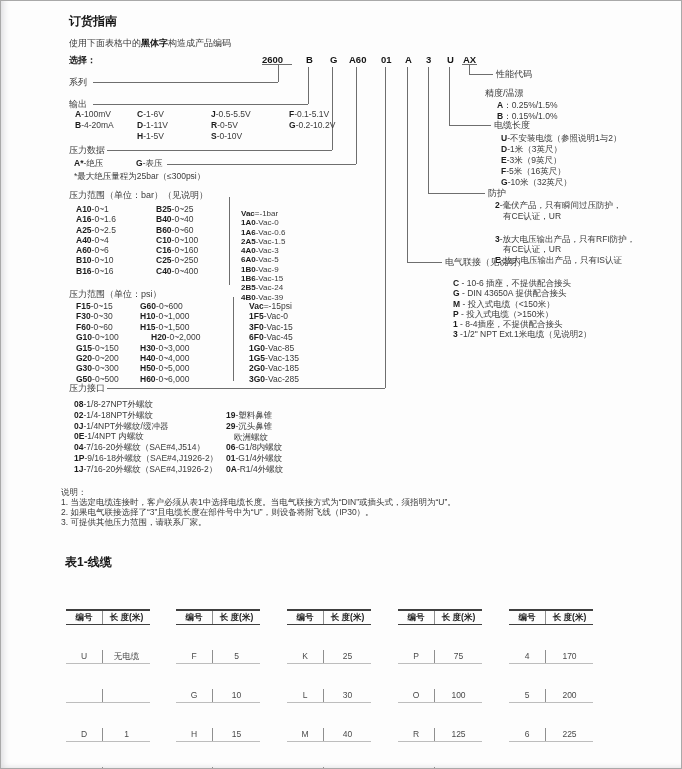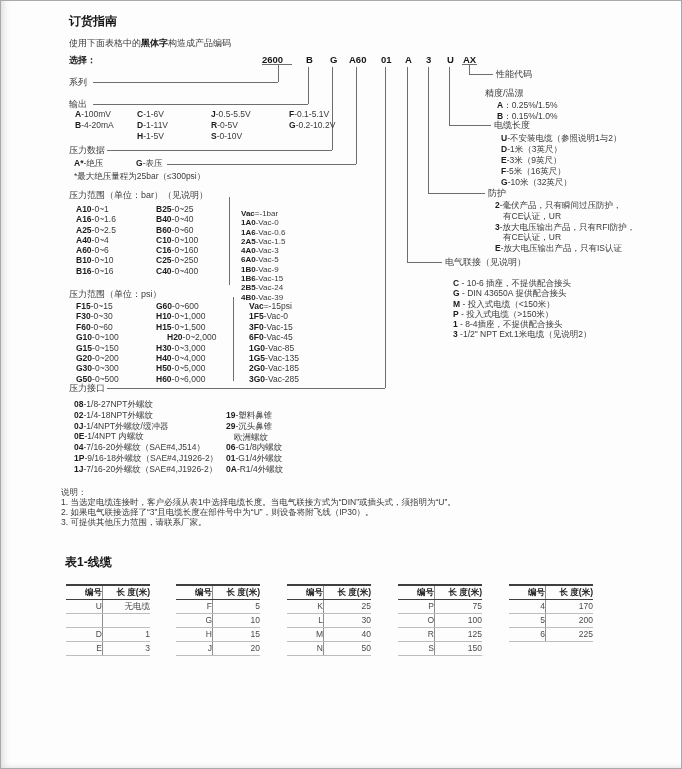--- a/index.html
+++ b/index.html
@@ -14,21 +14,21 @@
   .t10{font-size:12px;line-height:11px;}
   .t9{font-size:9px;line-height:10px;}
   .t85{font-size:8.5px;line-height:10px;}
   .t8{font-size:8px;line-height:9px;}
   .bold{font-weight:bold;color:#181818;}
   .oc{font-weight:bold;color:#1c1c1c;font-style:normal;}
   .ln{position:absolute;background:#6e6e6e;}
   .opt{white-space:nowrap;}
   .codepart{position:absolute;top:0;font-weight:bold;color:#161616;font-size:9.5px;}
   .tgroup{position:absolute;top:583px;width:84px;font-size:8.5px;color:#4a4a4a;}
-  .trow{display:flex;height:13px;line-height:13px;text-align:right;border-bottom:1px solid #bdbdbd;}
+  .trow{display:flex;height:13px;line-height:13px;text-align:center;border-bottom:1px solid #bdbdbd;margin-top:25px;}
   .trow.thead{border-top:2px solid #3f3f3f;border-bottom:1px solid #3f3f3f;font-weight:bold;color:#222;}
   .trow .c1{width:36px;border-right:1px solid #8f8f8f;}
   .trow .c2{flex:1;}
 </style>
 </head>
 <body>
 
 <div id="page">
 
   <div class="abs t12 bold" style="left:68px;top:14px">订货指南</div>
@@ -116,21 +116,21 @@
   <div class="abs t85" style="left:75px;top:300px" id="psi-col1">
       <div class="opt" style="line-height: 10.4px;"><b class="oc">F15</b><span>-0~15</span></div>
       <div class="opt" style="line-height: 10.4px;"><b class="oc">F30</b><span>-0~30</span></div>
       <div class="opt" style="line-height: 10.4px;"><b class="oc">F60</b><span>-0~60</span></div>
       <div class="opt" style="line-height: 10.4px;"><b class="oc">G10</b><span>-0~100</span></div>
       <div class="opt" style="line-height: 10.4px;"><b class="oc">G15</b><span>-0~150</span></div>
       <div class="opt" style="line-height: 10.4px;"><b class="oc">G20</b><span>-0~200</span></div>
       <div class="opt" style="line-height: 10.4px;"><b class="oc">G30</b><span>-0~300</span></div>
       <div class="opt" style="line-height: 10.4px;"><b class="oc">G50</b><span>-0~500</span></div>
     </div>
-  <div class="abs t85" style="left:155px;top:300px" id="psi-col2">
+  <div class="abs t85" style="left:139px;top:300px" id="psi-col2">
       <div class="opt" style="line-height: 10.4px;"><b class="oc">G60</b><span>-0~600</span></div>
       <div class="opt" style="line-height: 10.4px;"><b class="oc">H10</b><span>-0~1,000</span></div>
       <div class="opt" style="line-height: 10.4px;"><b class="oc">H15</b><span>-0~1,500</span></div>
       <div class="opt" style="line-height: 10.4px; padding-left: 11px;"><b class="oc">H20</b><span>-0~2,000</span></div>
       <div class="opt" style="line-height: 10.4px;"><b class="oc">H30</b><span>-0~3,000</span></div>
       <div class="opt" style="line-height: 10.4px;"><b class="oc">H40</b><span>-0~4,000</span></div>
       <div class="opt" style="line-height: 10.4px;"><b class="oc">H50</b><span>-0~5,000</span></div>
       <div class="opt" style="line-height: 10.4px;"><b class="oc">H60</b><span>-0~6,000</span></div>
     </div>
   <div class="abs t85" style="left:248px;top:300px" id="psi-vac">
@@ -174,21 +174,21 @@
       <div class="opt" style="line-height: 11px;"><b class="oc">U</b><span>-不安装电缆（参照说明1与2）</span></div>
       <div class="opt" style="line-height: 11px;"><b class="oc">D</b><span>-1米（3英尺）</span></div>
       <div class="opt" style="line-height: 11px;"><b class="oc">E</b><span>-3米（9英尺）</span></div>
       <div class="opt" style="line-height: 11px;"><b class="oc">F</b><span>-5米（16英尺）</span></div>
       <div class="opt" style="line-height: 11px;"><b class="oc">G</b><span>-10米（32英尺）</span></div>
     </div>
   <div class="abs t9" style="left:487px;top:187px">防护</div>
   <div class="abs t85" style="left:494px;top:199px" id="prot-list">
       <div class="opt" style="line-height: 10.8px;"><b class="oc">2</b><span>-毫伏产品，只有瞬间过压防护，</span></div>
       <div class="opt" style="line-height: 10.8px; padding-left: 8px;"><b class="oc"></b><span>有CE认证，UR</span></div>
-      <div class="opt" style="line-height: 10.8px;"><b class="oc">3</b><span>-放大电压输出产品，只有RFI防护，</span></div>
+      <div class="opt" style="line-height: 10.8px; margin-top: 12px;"><b class="oc">3</b><span>-放大电压输出产品，只有RFI防护，</span></div>
       <div class="opt" style="line-height: 10.8px; padding-left: 8px;"><b class="oc"></b><span>有CE认证，UR</span></div>
       <div class="opt" style="line-height: 10.8px;"><b class="oc">E</b><span>-放大电压输出产品，只有IS认证</span></div>
     </div>
   <div class="abs t9" style="left:444px;top:256px">电气联接（见说明）</div>
   <div class="abs t85" style="left:452px;top:277px" id="elec-list">
       <div class="opt" style="line-height: 10.3px;"><b class="oc">C</b><span> - 10-6 插座，不提供配合接头</span></div>
       <div class="opt" style="line-height: 10.3px;"><b class="oc">G</b><span> - DIN 43650A 提供配合接头</span></div>
       <div class="opt" style="line-height: 10.3px;"><b class="oc">M</b><span> - 投入式电缆（&lt;150米）</span></div>
       <div class="opt" style="line-height: 10.3px;"><b class="oc">P</b><span> - 投入式电缆（&gt;150米）</span></div>
       <div class="opt" style="line-height: 10.3px;"><b class="oc">1</b><span> - 8-4插座，不提供配合接头</span></div>

